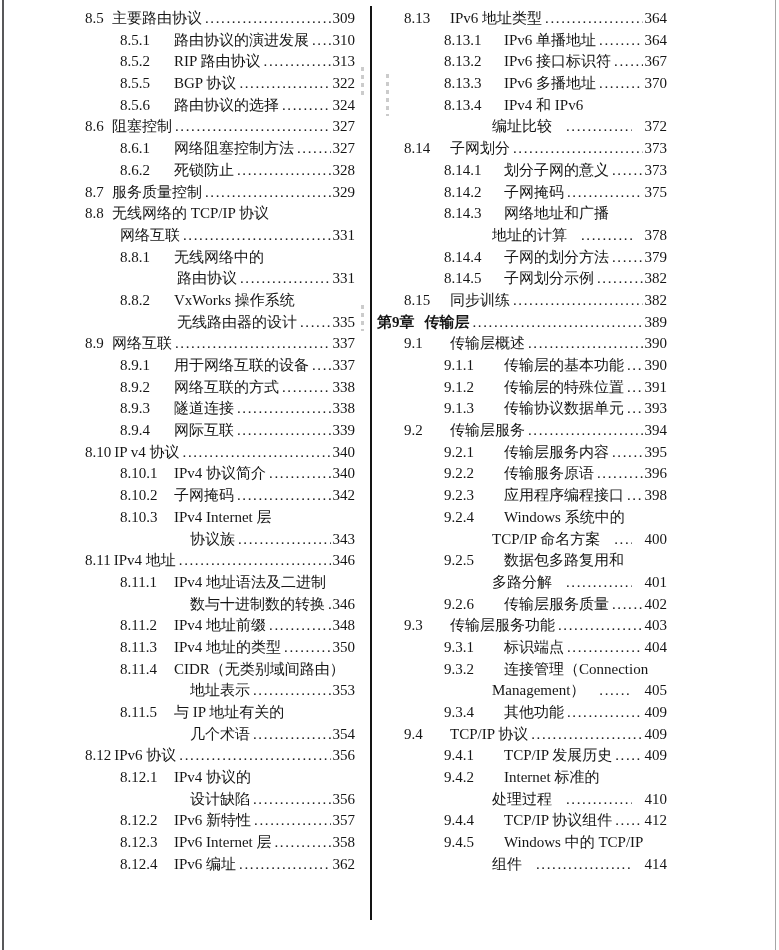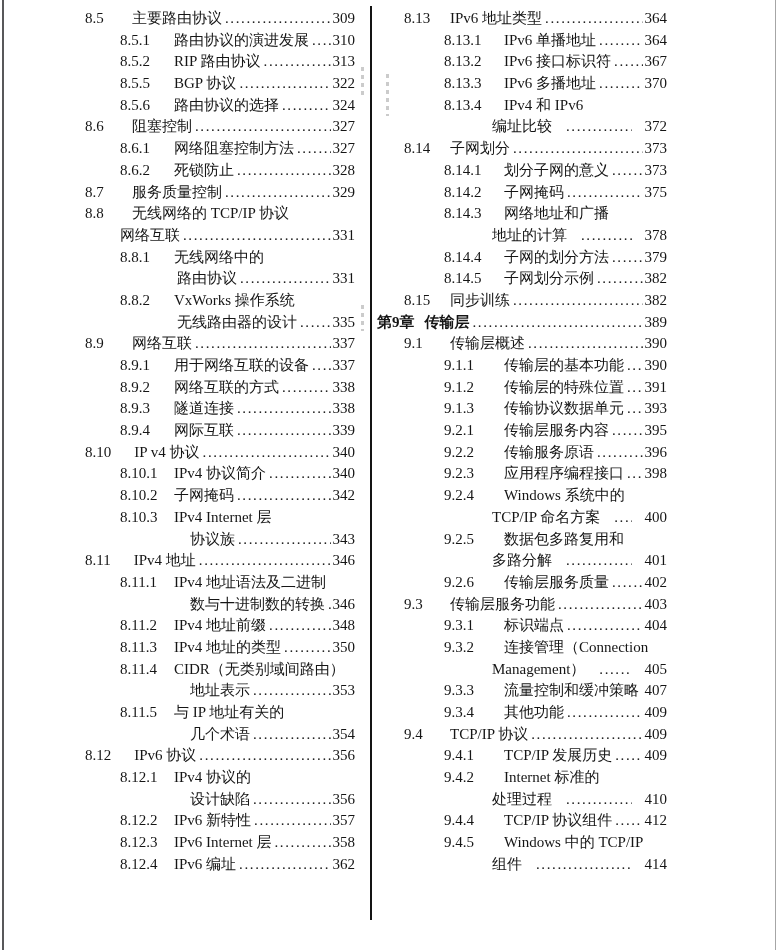--- a/index.html
+++ b/index.html
@@ -24,21 +24,21 @@
   .col-left{left:85px;width:270px;}
   .col-right{left:377px;width:290px;}
   .row{display:flex;align-items:baseline;height:21.7px;white-space:nowrap;}
   .num{flex:0 0 auto;}
   .title{flex:0 0 auto;}
   .dots{flex:1 1 0;min-width:0;overflow:hidden;white-space:nowrap;
         letter-spacing:1.6px;margin-left:3px;color:#1b1b1b;}
   .dots::after{content:"............................................................................................";}
   .pg{flex:0 0 auto;margin-left:2px;}
   
-  .col-left .l1 .num{min-width:24px;margin-right:23px;font-family:Liberation Serif, serif;}
+  .col-left .l1 .num{min-width:24px;margin-right:3px;font-family:Liberation Serif, serif;}
   .col-left .l2{padding-left:35px;}
   .col-left .l2 .num{min-width:46px;margin-right:8px;}
   .col-left .c1{padding-left:35px;}
   .col-left .c2{padding-left:92px;}
   .col-left .c2w{padding-left:105px;}
   
   .col-right .l1{padding-left:27px;}
   .col-right .l1 .num{min-width:38px;margin-right:8px;}
   .col-right .l2{padding-left:67px;}
   .col-right .l2 .num{min-width:52px;margin-right:8px;}
@@ -377,20 +377,26 @@
         <span class="title">传输层的特殊位置</span>
         <span class="dots"></span>
         <span class="pg">391</span>
       </div>
       <div class="row l2">
         <span class="num">9.1.3</span>
         <span class="title">传输协议数据单元</span>
         <span class="dots"></span>
         <span class="pg">393</span>
       </div>
+      <div class="row l1">
+        <span class="num">9.2</span>
+        <span class="title">传输层服务</span>
+        <span class="dots"></span>
+        <span class="pg">394</span>
+      </div>
       <div class="row l2">
         <span class="num">9.2.1</span>
         <span class="title">传输层服务内容</span>
         <span class="dots"></span>
         <span class="pg">395</span>
       </div>
       <div class="row l2">
         <span class="num">9.2.2</span>
         <span class="title">传输服务原语</span>
         <span class="dots"></span>
@@ -439,26 +445,20 @@
         <span class="pg">404</span>
       </div>
       <div class="row l2">
         <span class="num">9.3.2</span>
         <span class="title">连接管理（Connection</span>
       </div>
       <div class="row c2">
         <span class="title">Management）</span>
         <span class="dots"></span>
         <span class="pg">405</span>
-      </div>
-      <div class="row l2">
-        <span class="num">9.3.3</span>
-        <span class="title">流量控制和缓冲策略</span>
-        <span class="dots"></span>
-        <span class="pg">407</span>
       </div>
       <div class="row l2">
         <span class="num">9.3.4</span>
         <span class="title">其他功能</span>
         <span class="dots"></span>
         <span class="pg">409</span>
       </div>
       <div class="row l1">
         <span class="num">9.4</span>
         <span class="title">TCP/IP 协议</span>

